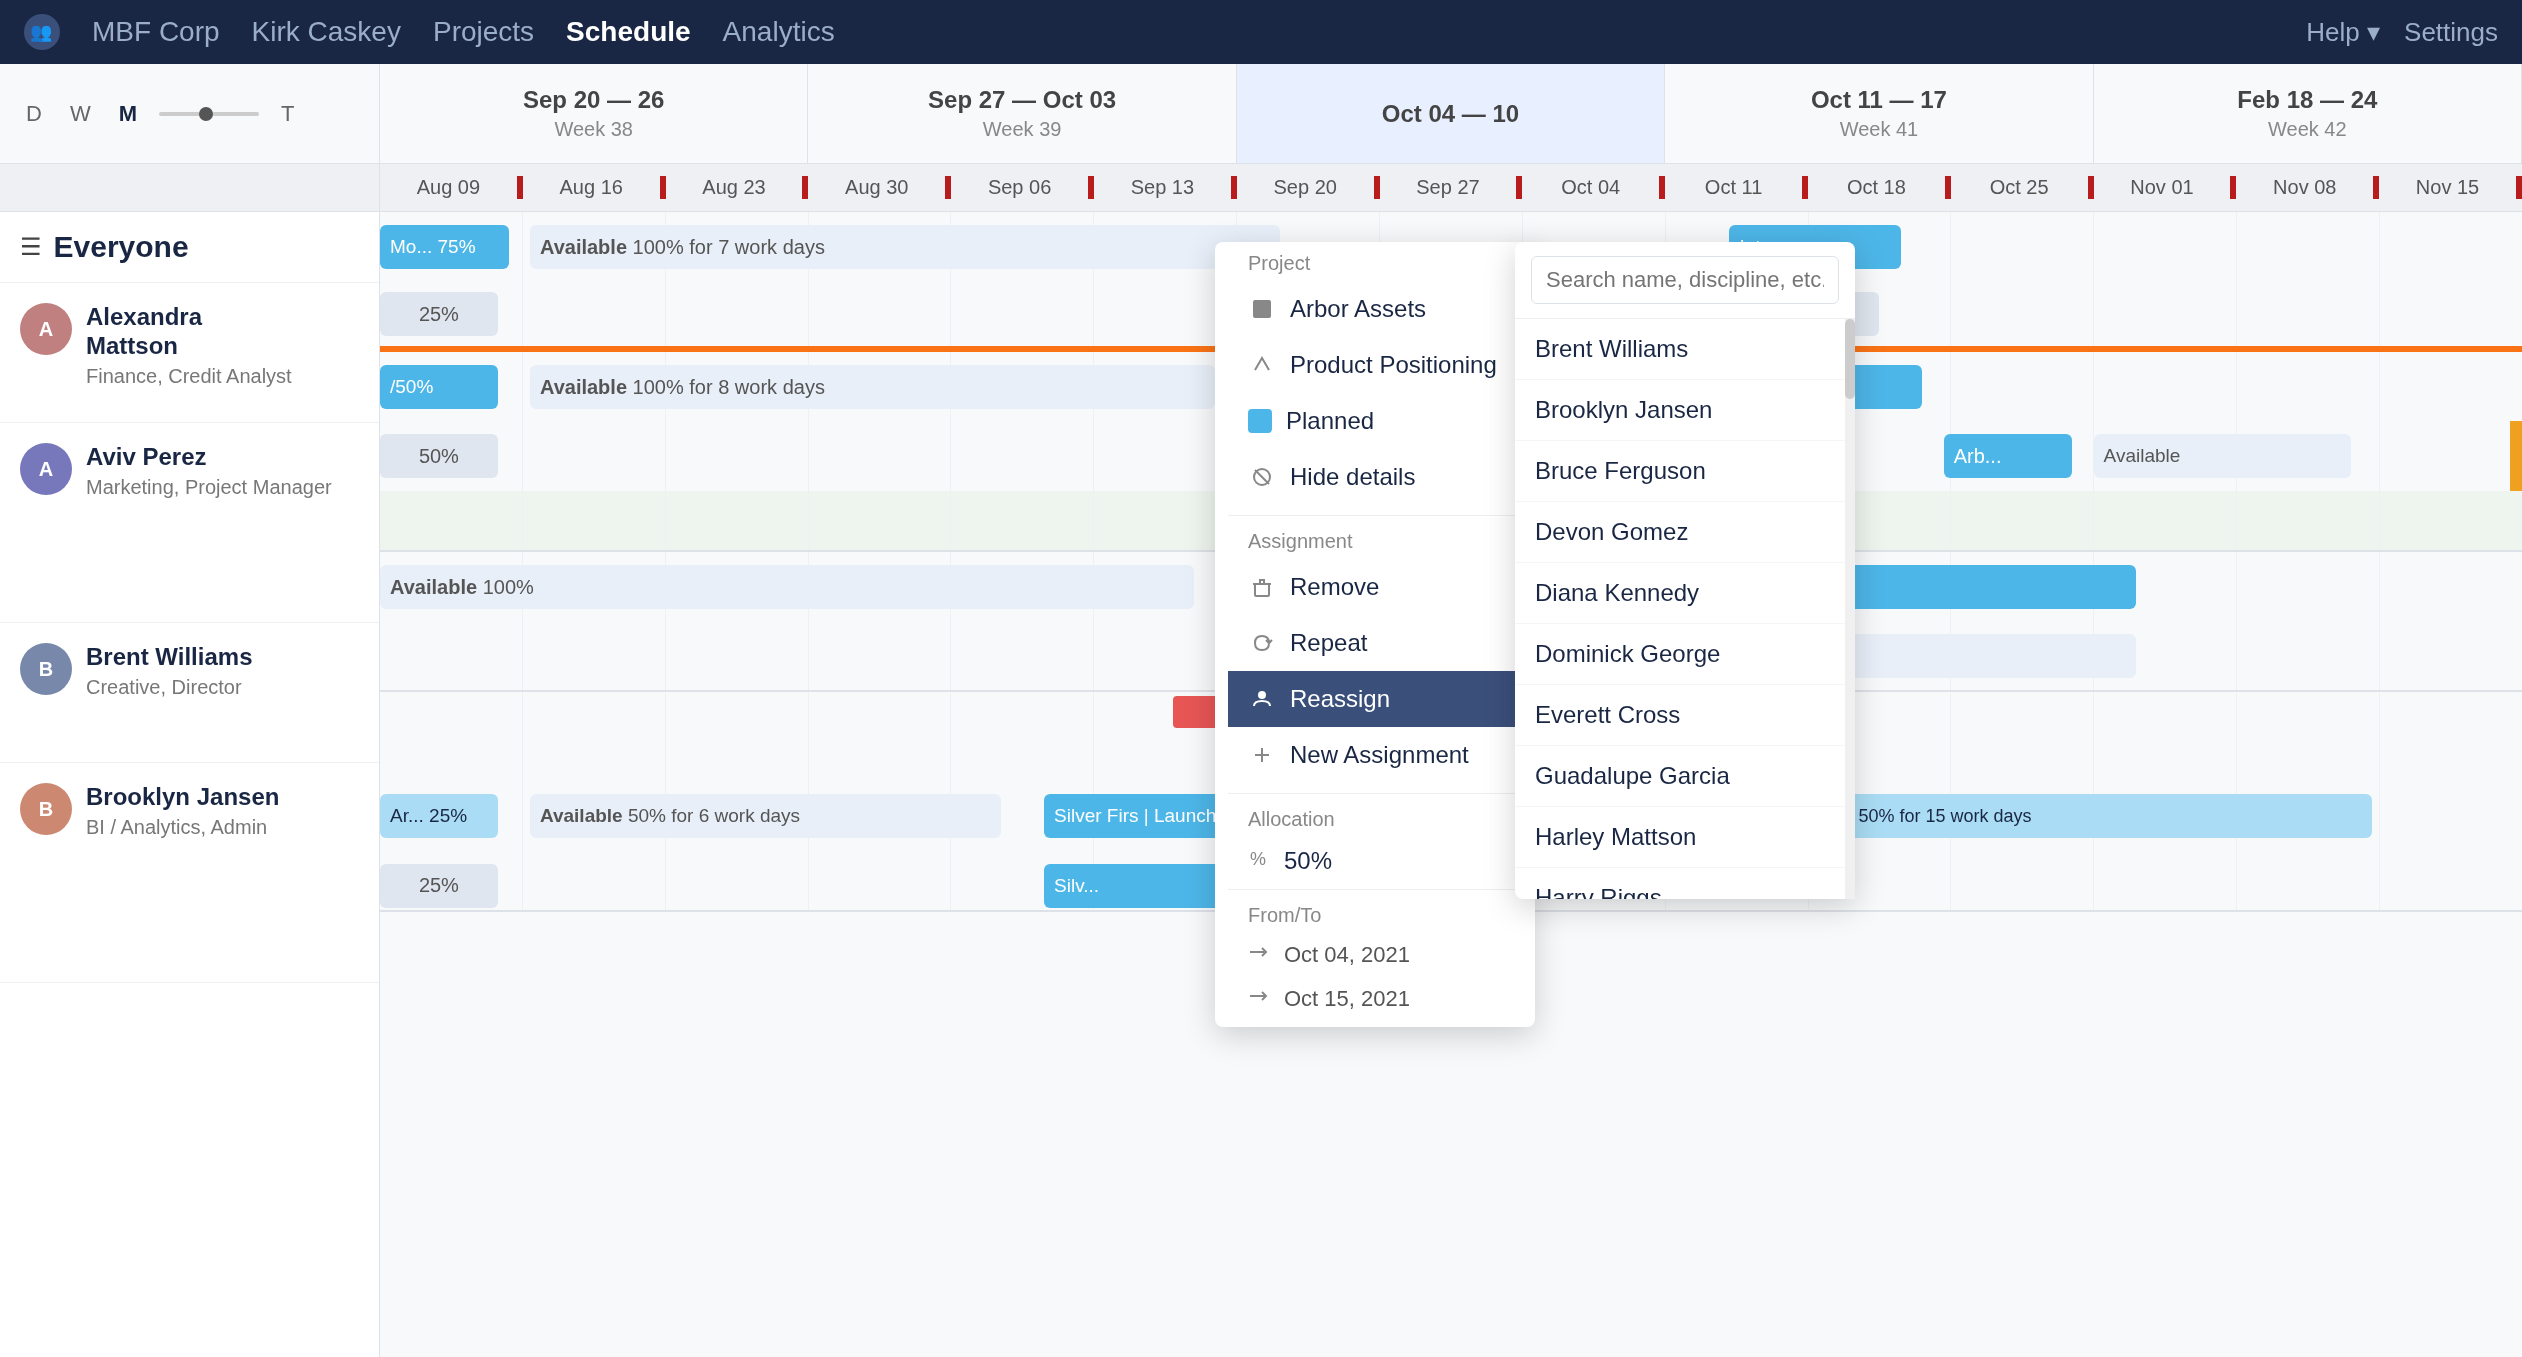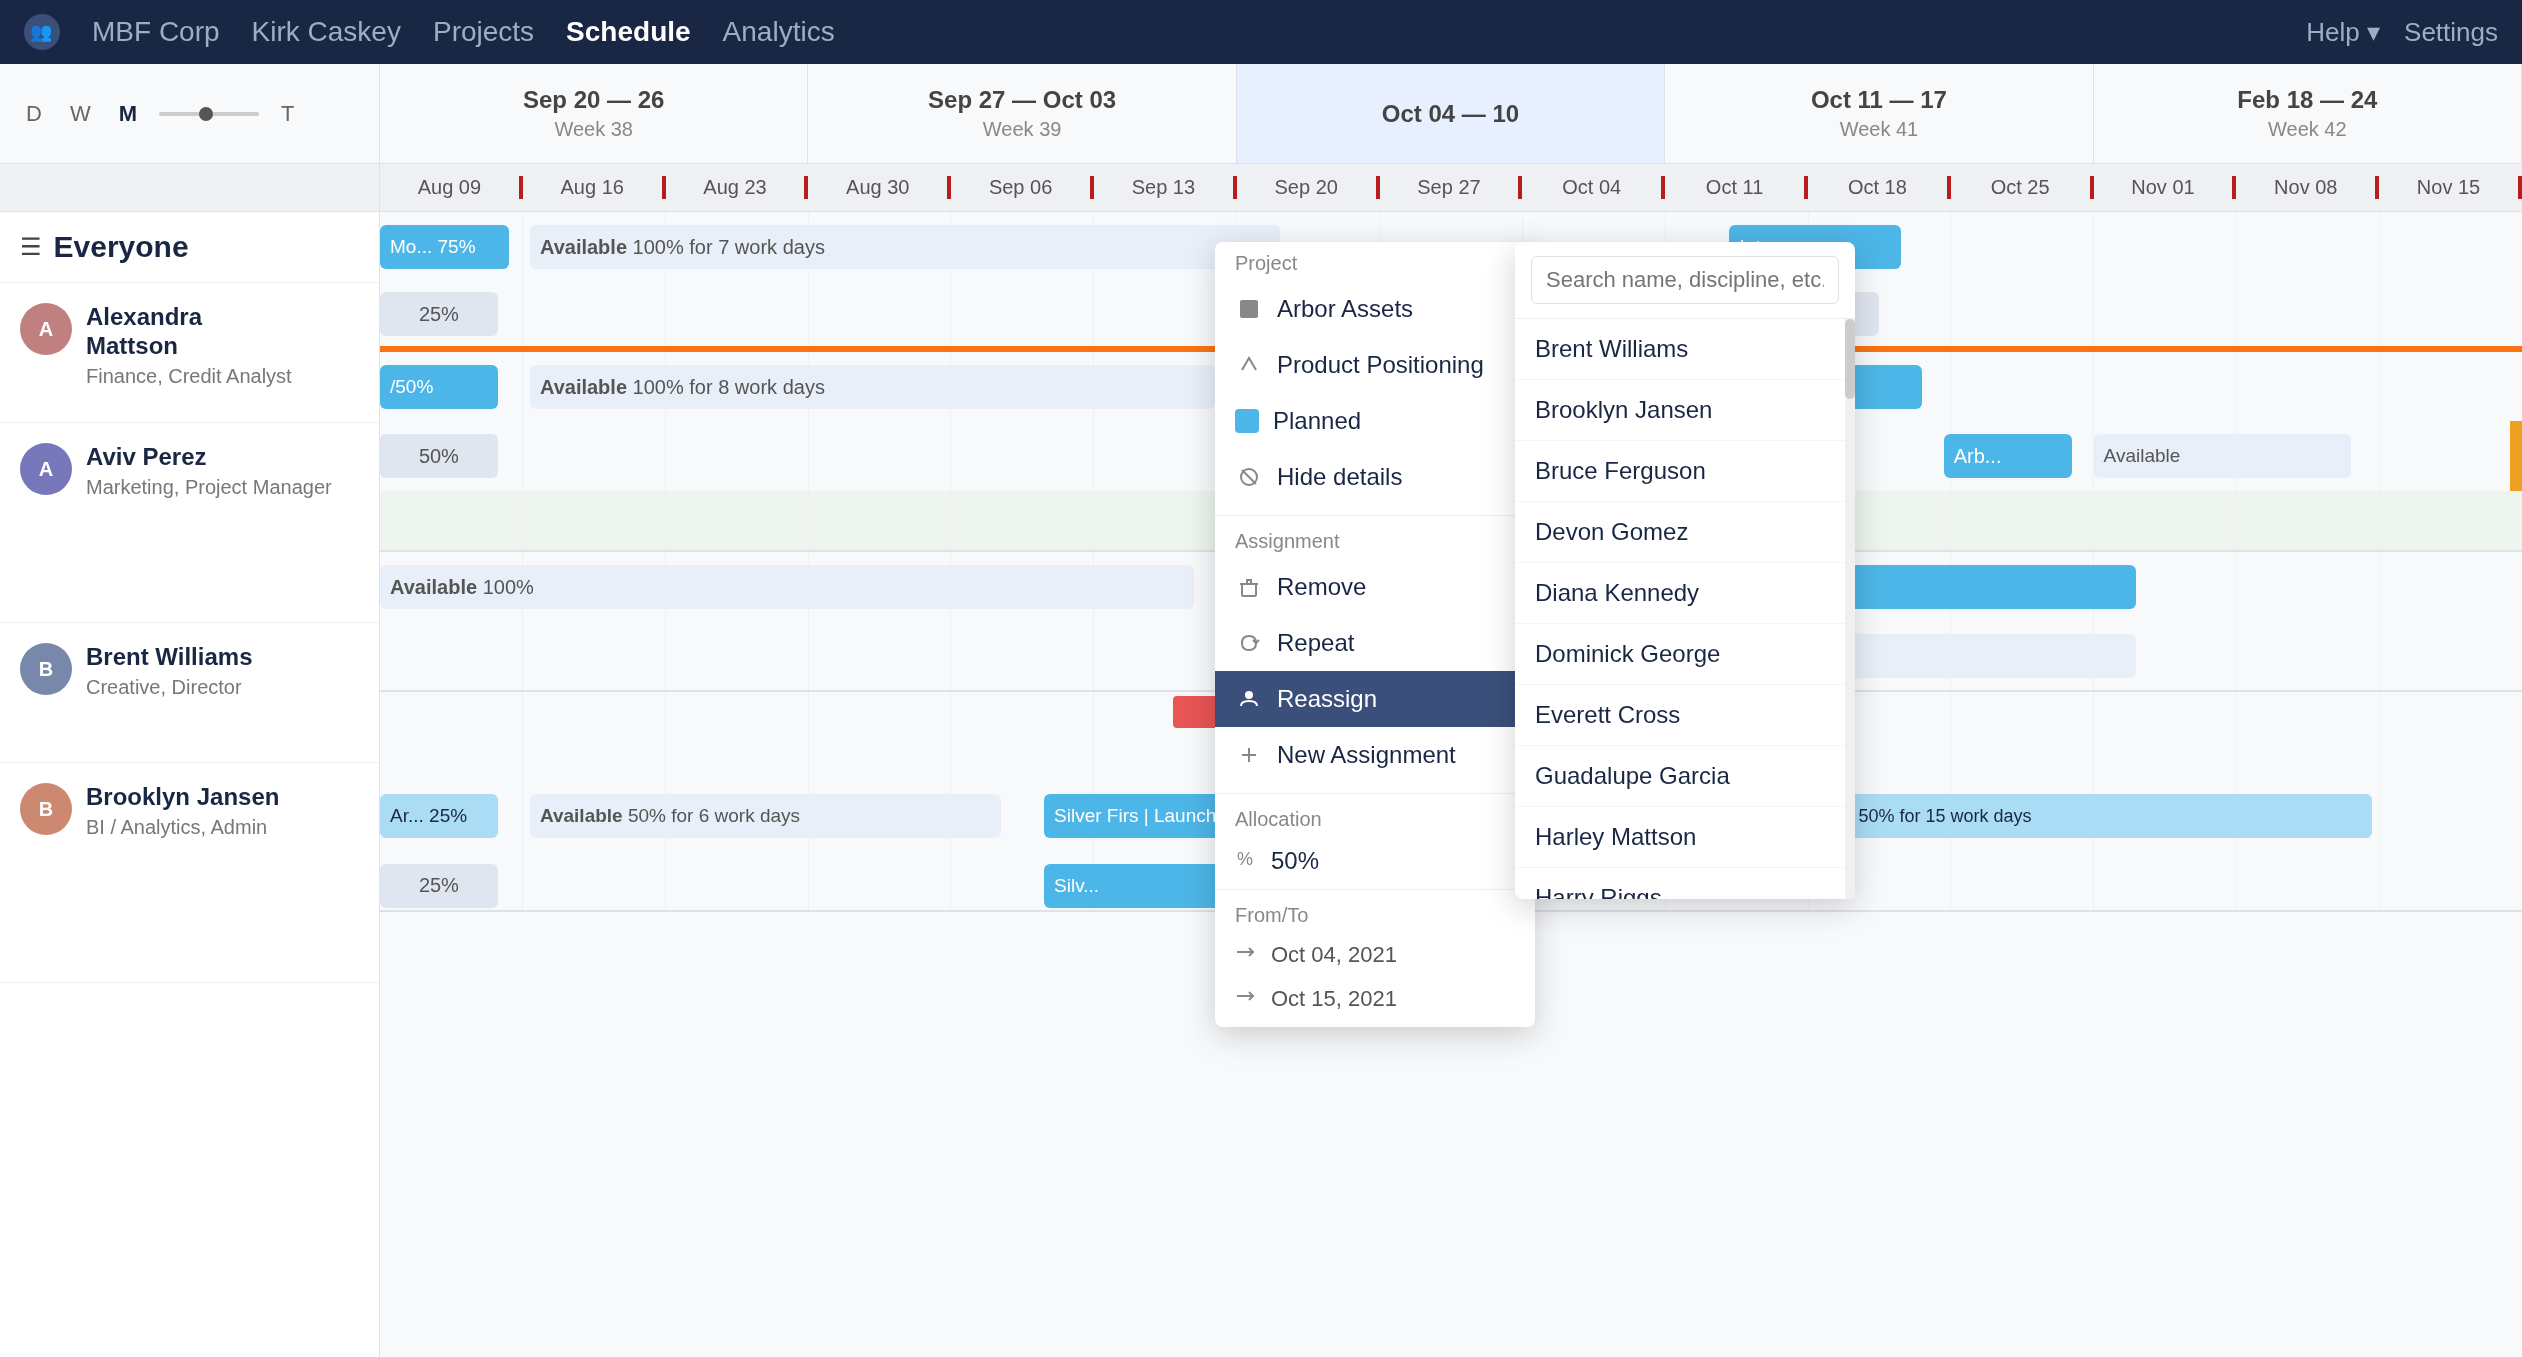--- a/index.html
+++ b/index.html
@@ -156,21 +156,21 @@
       flex: 1;
       display: flex;
     }
     .date-item {
       flex: 1;
       display: flex;
       align-items: center;
       justify-content: center;
       font-size: 20px;
       color: #555;
-      border-right: 4px solid #b91c1c;
+      border-right: 6px solid #b91c1c;
     }
 
     
     .main-content {
       display: flex;
       height: calc(1357px - 64px - 100px - 48px);
       overflow: hidden;
     }
 
     
@@ -249,20 +249,21 @@
     .context-menu {
       position: absolute;
       left: 835px;
       top: 130px;
       background: white;
       border-radius: 8px;
       box-shadow: 0 8px 32px rgba(0,0,0,0.18);
       width: 320px;
       z-index: 100;
       overflow: hidden;
+      padding-left: 13px;
     }
     .ctx-section-header {
       padding: 10px 20px 6px;
       font-size: 20px;
       color: #888;
       font-weight: 500;
     }
     .ctx-item {
       display: flex;
       align-items: center;

